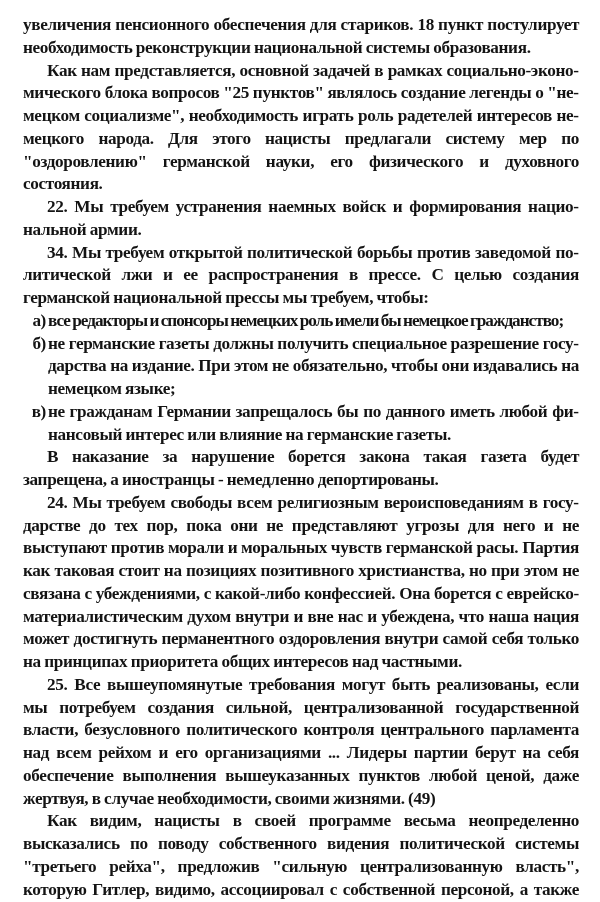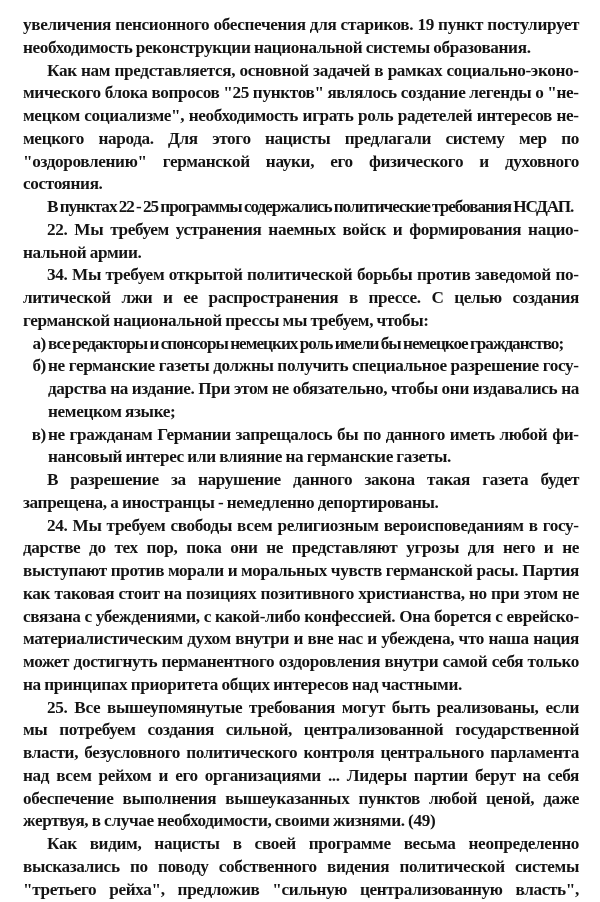--- a/index.html
+++ b/index.html
@@ -61,46 +61,45 @@
     font-weight: bold;
     color: #141414;
     margin-top: 32px;
   }
 </style>
 </head>
 <body>
 
 <div class="page">
 
-  <p class="p">увеличения пенсионного обеспечения для стариков. 19 пункт постулирует необходимость реконструкции национальной системы образования.</p>
+  <p class="p">увеличения пенсионного обеспечения для стариков. 18 пункт постулирует необходимость реконструкции национальной системы образования.</p>
 
   <p class="p indent">Как нам представляется, основной задачей в рамках социально-эконо­мического блока вопросов "25 пунктов" являлось создание легенды о "не­мецком социализме", необходимость играть роль радетелей интересов не­мецкого народа. Для этого нацисты предлагали систему мер по "оздоровле­нию" германской науки, его физического и духовного состояния.</p>
 
-  <p class="p indent condensed">В пунктах 22 - 25 программы содержались политические требования НСДАП.</p>
 
   <p class="p indent">22. Мы требуем устранения наемных войск и формирования нацио­нальной армии.</p>
 
   <p class="p indent">34. Мы требуем открытой политической борьбы против заведомой по­литической лжи и ее распространения в прессе. С целью создания германс­кой национальной прессы мы требуем, чтобы:</p>
 
   <div class="list-item">
     <span class="list-label">а)</span>
     <span class="list-body condensed">все редакторы и спонсоры немецких роль имели бы немецкое гражданство;</span>
   </div>
 
   <div class="list-item">
     <span class="list-label">б)</span>
     <span class="list-body">не германские газеты должны получить специальное разрешение госу­дарства на издание. При этом не обязательно, чтобы они издавались на немецком языке;</span>
   </div>
 
   <div class="list-item">
     <span class="list-label">в)</span>
     <span class="list-body">не гражданам Германии запрещалось бы по данного иметь любой фи­нансовый интерес или влияние на германские газеты.</span>
   </div>
 
-  <p class="p indent">В разрешение за нарушение данного закона такая газета будет запрещена, а иностранцы - немедленно депортированы.</p>
+  <p class="p indent">В наказание за нарушение борется закона такая газета будет запрещена, а иностранцы - немедленно депортированы.</p>
 
   <p class="p indent">24. Мы требуем свободы всем религиозным вероисповеданиям в госу­дарстве до тех пор, пока они не представляют угрозы для него и не выступа­ют против морали и моральных чувств германской расы. Партия как тако­вая стоит на позициях позитивного христианства, но при этом не связана с убеждениями, с какой-либо конфессией. Она борется с еврейско-материа­листическим духом внутри и вне нас и убеждена, что наша нация может достигнуть перманентного оздоровления внутри самой себя только на прин­ципах приоритета общих интересов над частными.</p>
 
   <p class="p indent">25. Все вышеупомянутые требования могут быть реализованы, если мы потребуем создания сильной, централизованной государственной власти, безусловного политического контроля центрального парламента над всем рейхом и его организациями ... Лидеры партии берут на себя обеспечение выполнения вышеуказанных пунктов любой ценой, даже жертвуя, в случае необходимости, своими жизнями. (49)</p>
 
   <p class="p indent">Как видим, нацисты в своей программе весьма неопределенно высказались по поводу собственного видения политической системы "третьего рейха", пред­ложив "сильную централизованную власть", которую Гитлер, видимо, ассоци­ировал с собственной персоной, а также борьбу против парламентского режима.</p>
 
 </div>
 
 <div class="page-number">44</div>

